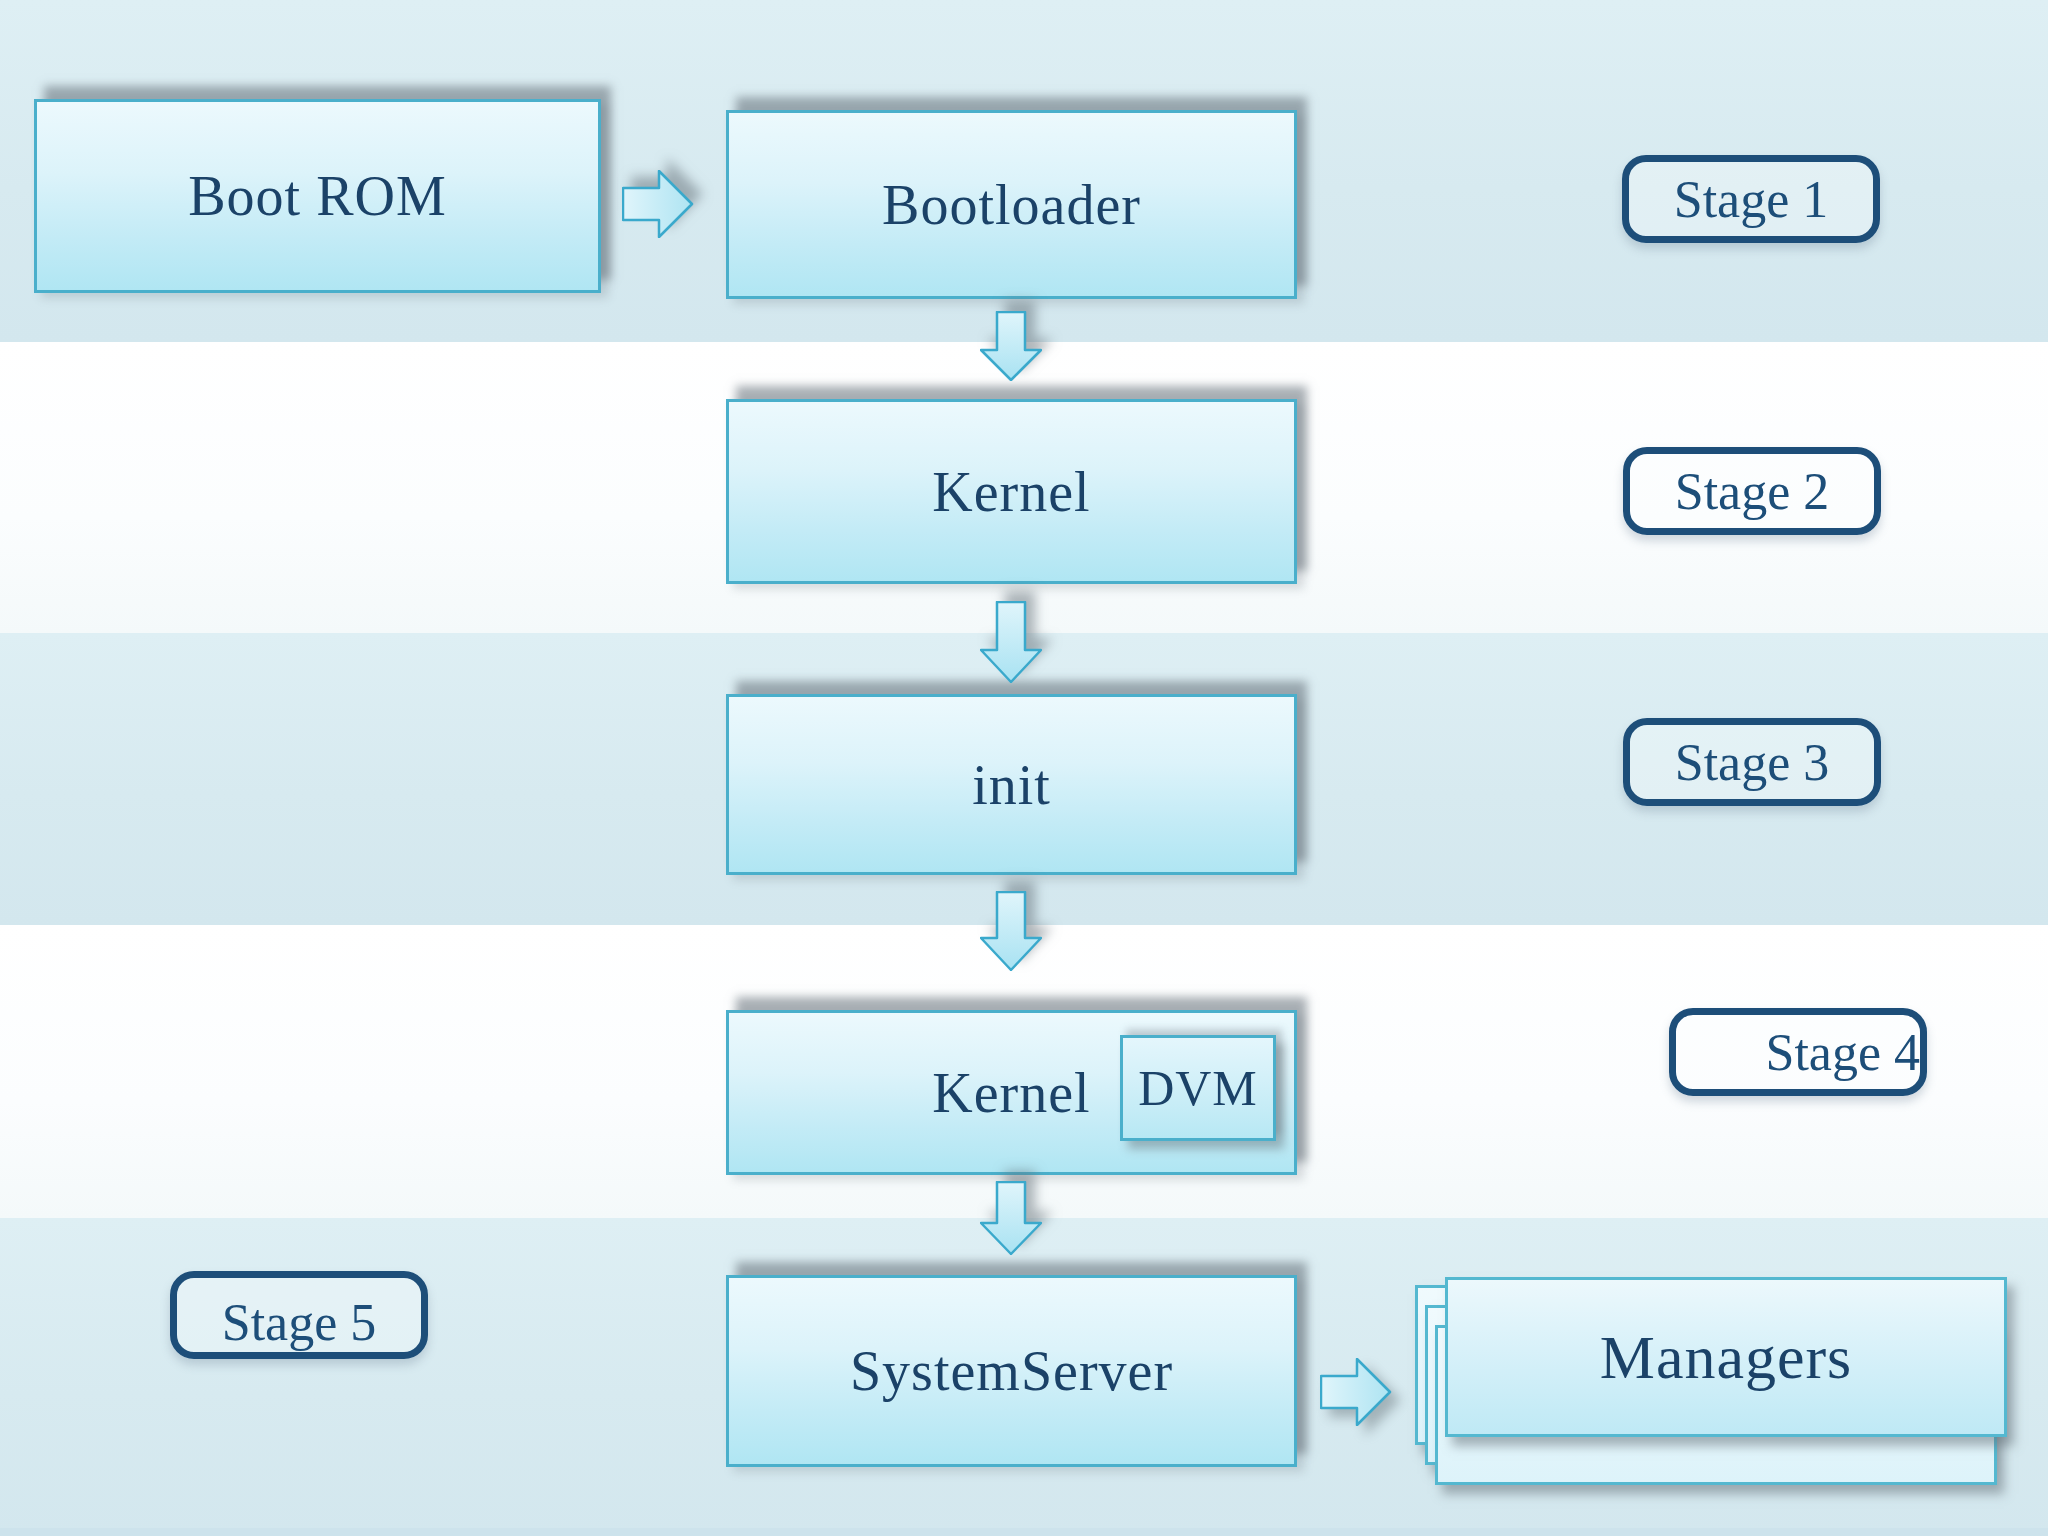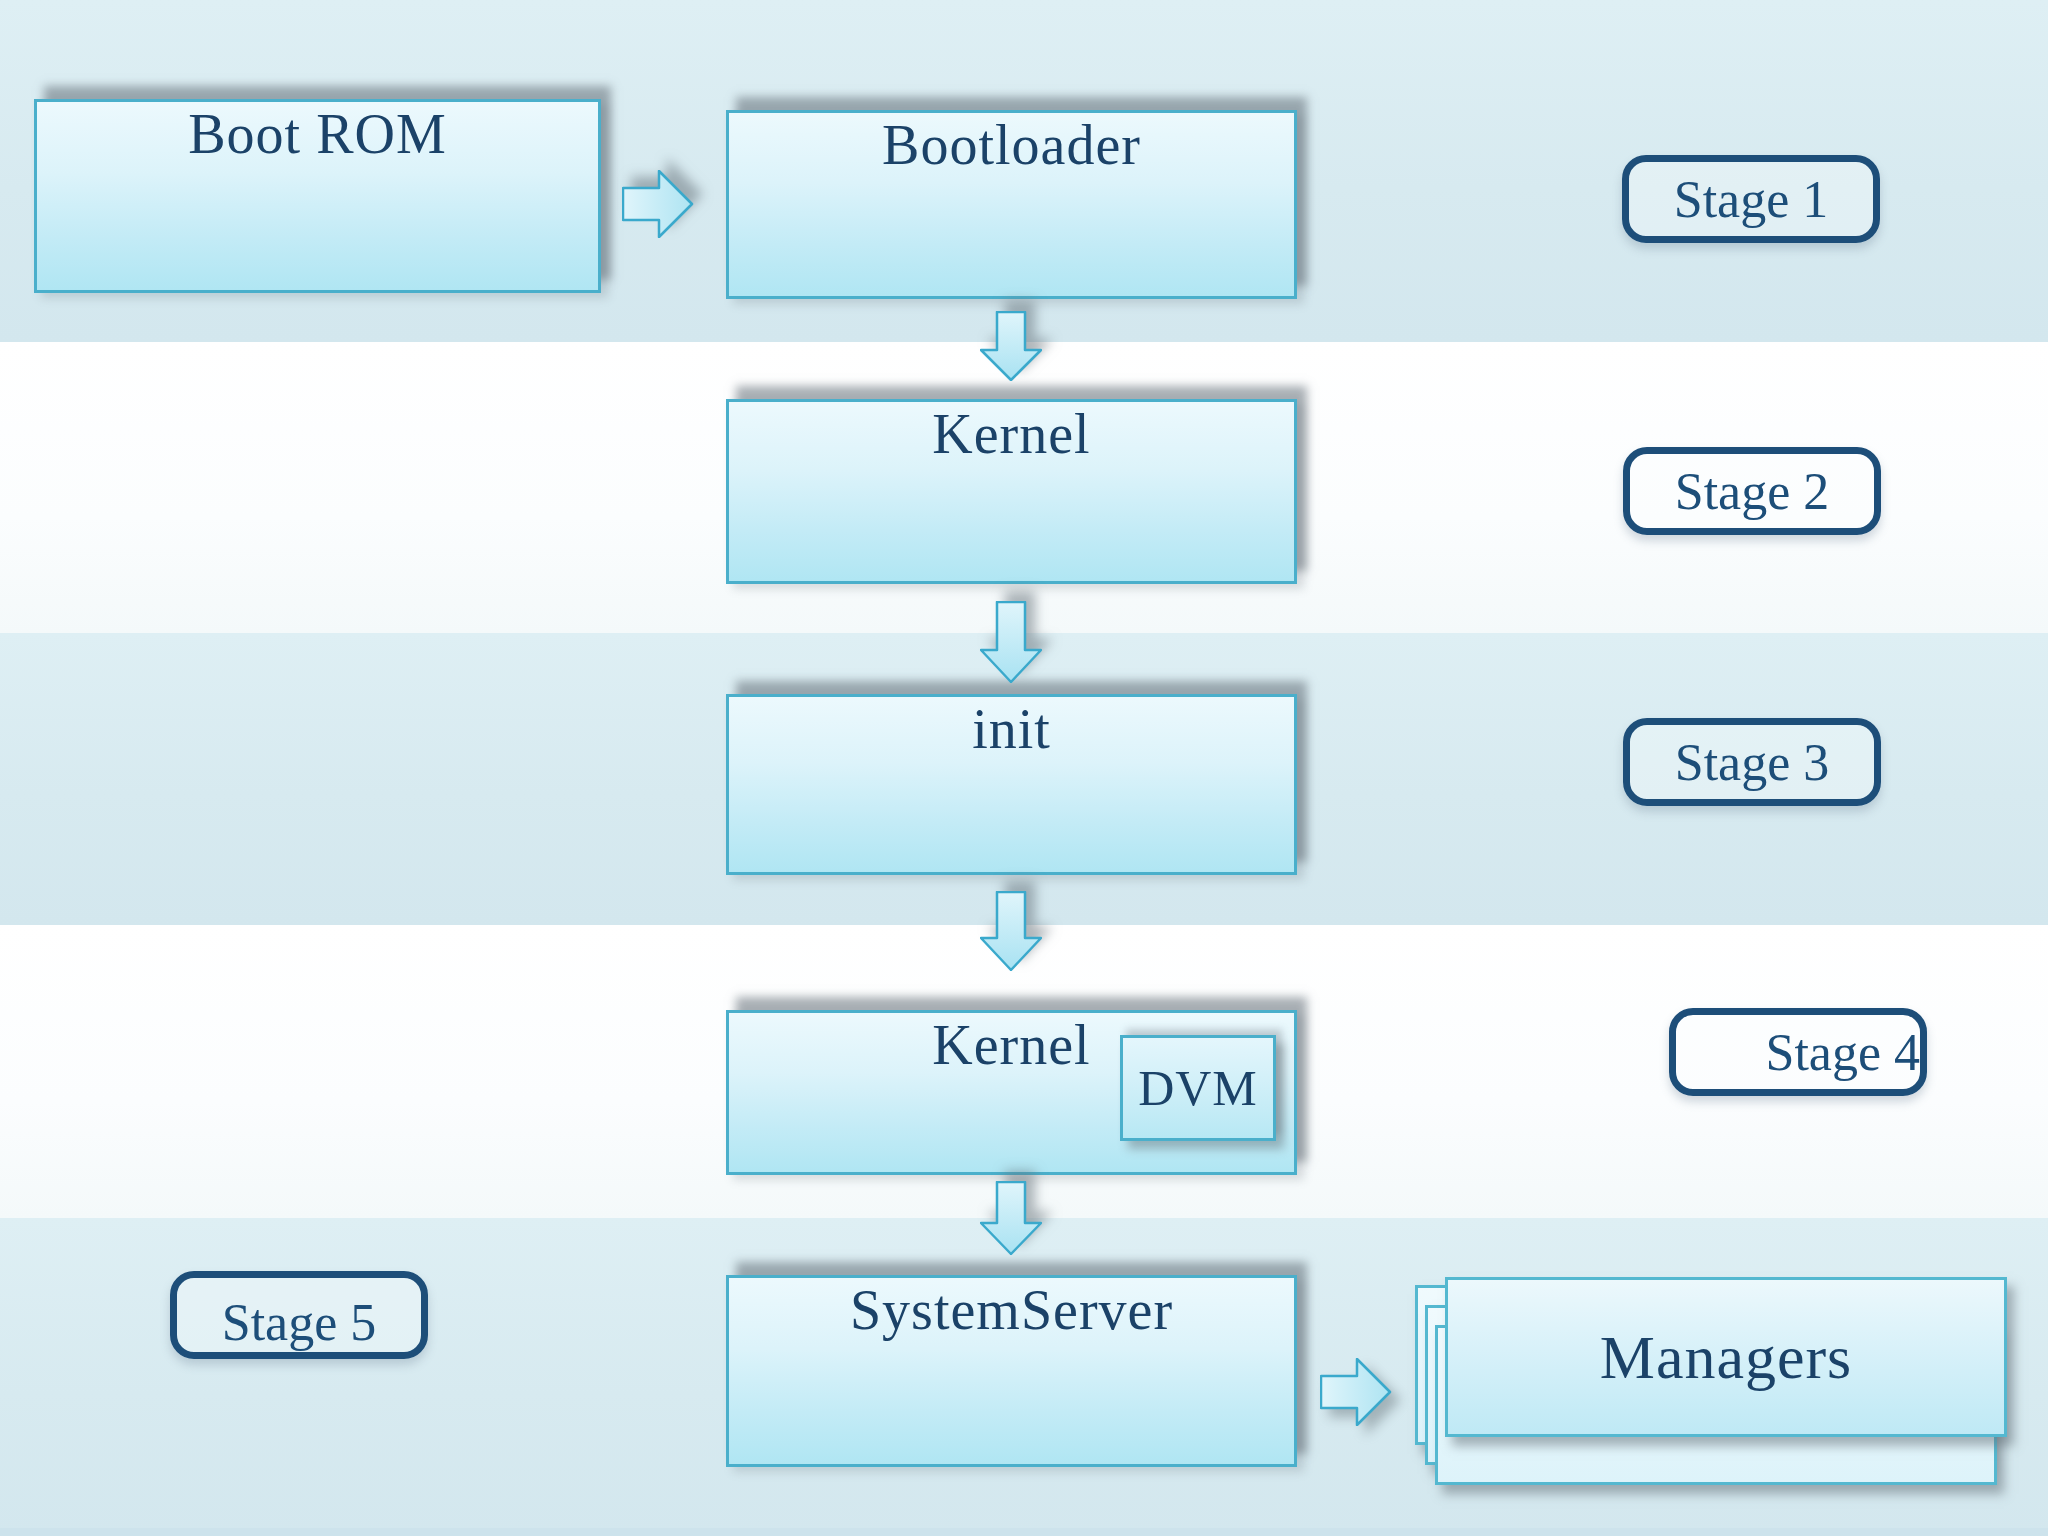--- a/index.html
+++ b/index.html
@@ -17,21 +17,21 @@
   .bottom-strip { position:absolute; left:0; bottom:0; width:2048px; height:8px;
     background:#cde3ec; }
 
   
   .box {
     position: absolute;
     box-sizing: border-box;
     border: 3px solid #4aafcb;
     background: linear-gradient(180deg, #ecf9fd 0%, #dcf3fa 38%, #c3ebf6 72%, #b0e6f3 100%);
     box-shadow: 10px -13px 9px rgba(98,110,118,0.55), 7px 5px 9px rgba(98,110,118,0.22);
-    display: flex; justify-content: center;
+    display: flex; align-items: center; justify-content: center;
     color: #1b4268;
     font-size: 56px;
     letter-spacing: 1px;
   }
   .box .label { position: relative; }
 
   #node-boot-rom      { left: 34px;  top: 99px;   width: 567px; height: 194px; }
   #node-bootloader    { left: 726px; top: 110px;  width: 571px; height: 189px; }
   #node-kernel        { left: 726px; top: 399px;  width: 571px; height: 185px; }
   #node-init          { left: 726px; top: 694px;  width: 571px; height: 181px; }

